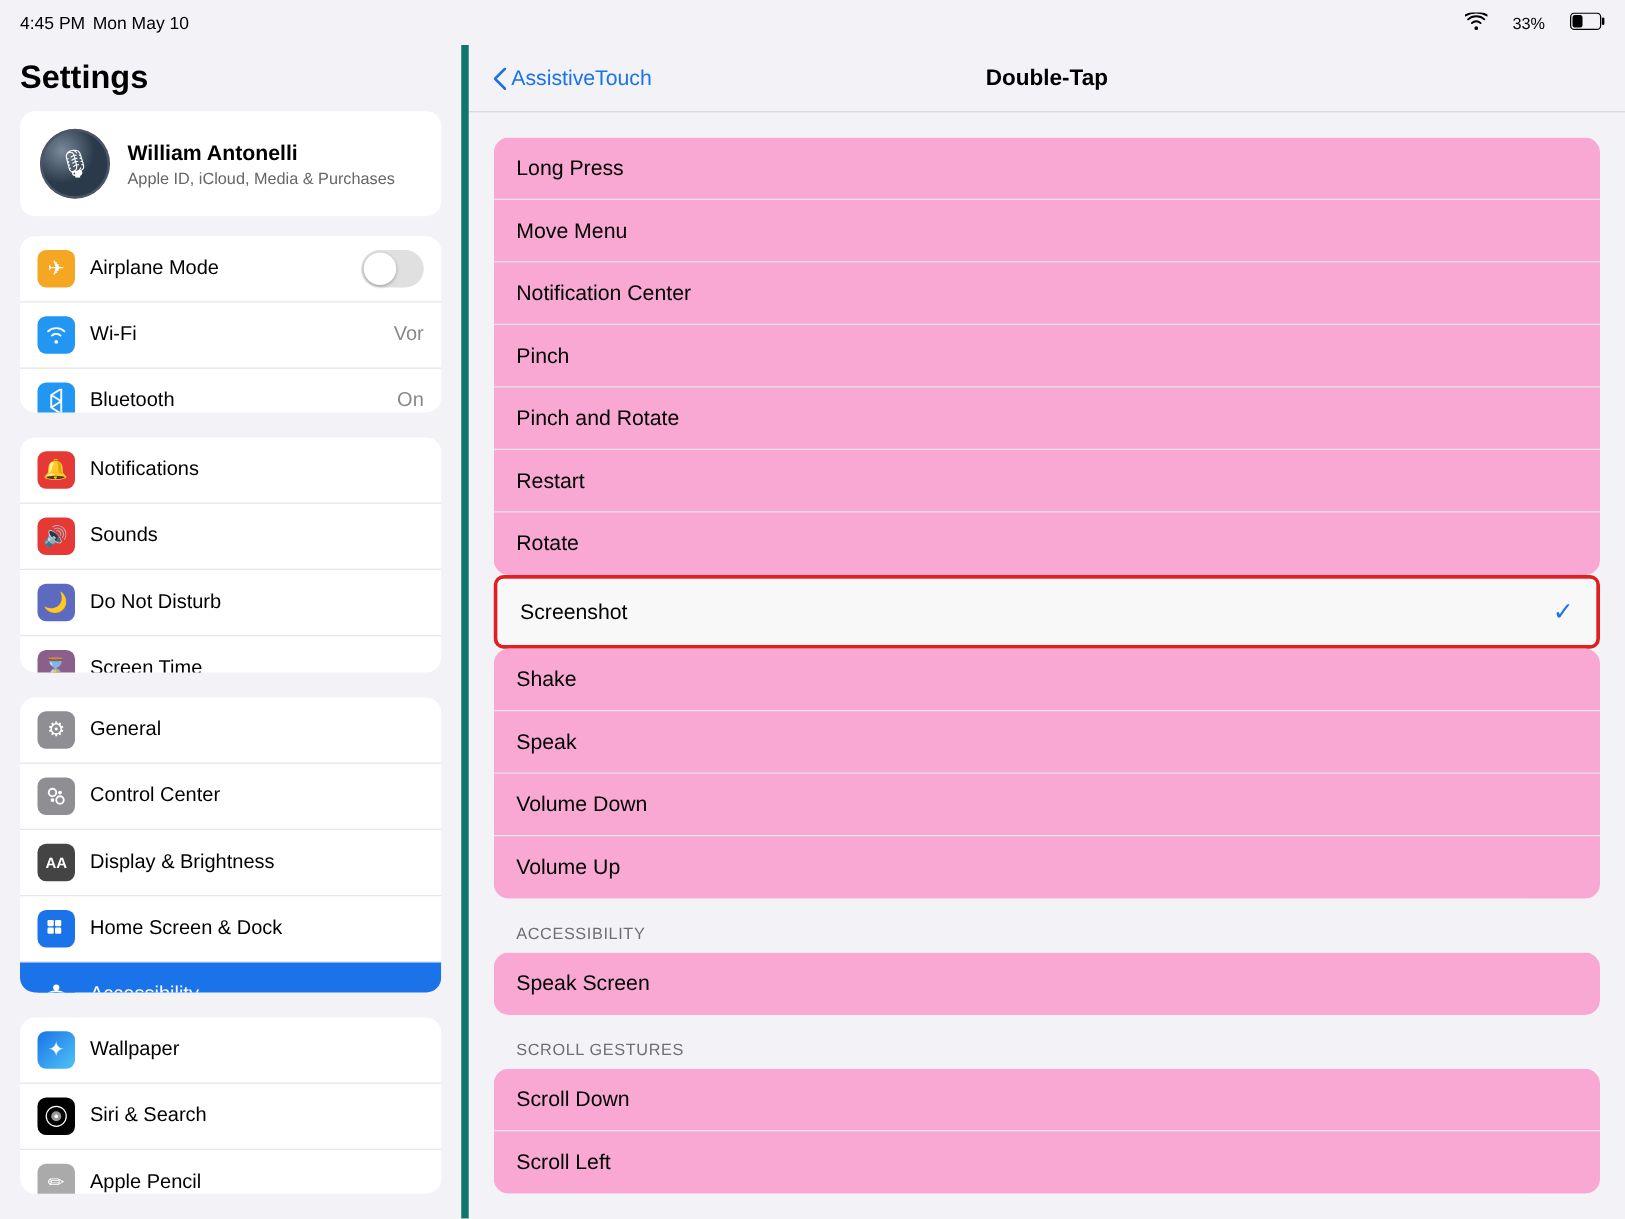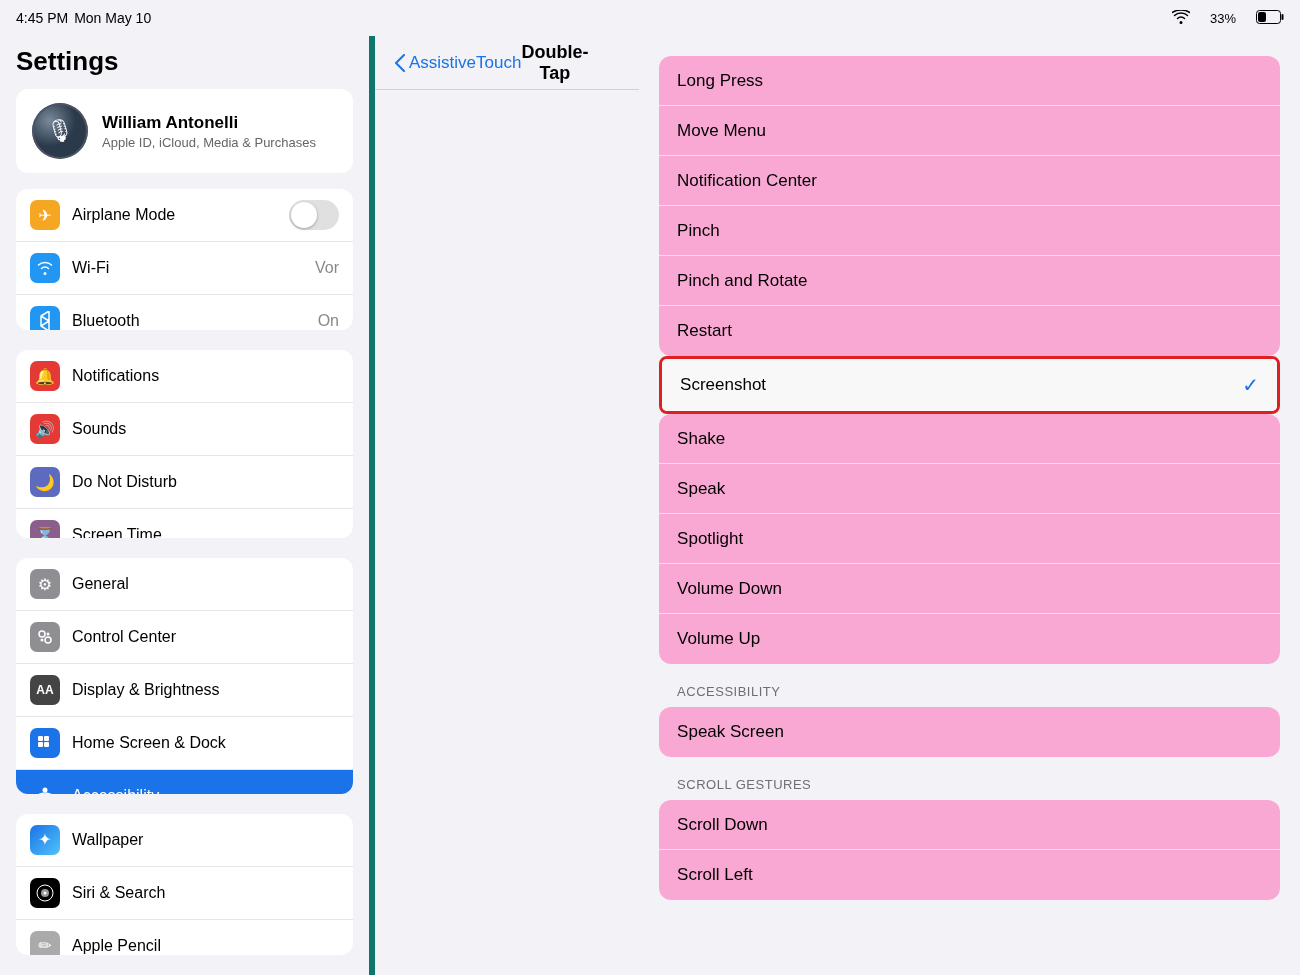--- a/index.html
+++ b/index.html
@@ -147,21 +147,21 @@
       border-radius: 50%;
       top: 2px;
       left: 2px;
       box-shadow: 0 1px 3px rgba(0,0,0,0.3);
     }
 
     
     #right-panel {
       flex: 1;
       display: flex;
-      flex-direction: row;
+      flex-direction: column;
       overflow: hidden;
     }
 
     
     #nav-bar {
       height: 54px;
       background: #f2f2f7;
       display: flex;
       align-items: center;
       padding: 0 20px;
@@ -423,38 +423,38 @@
         </div>
         <div class="content-item">
           <span class="content-item-label">Pinch</span>
         </div>
         <div class="content-item">
           <span class="content-item-label">Pinch and Rotate</span>
         </div>
         <div class="content-item">
           <span class="content-item-label">Restart</span>
         </div>
+        <div class="content-item" style="overflow:hidden; max-height:28px;">
+          <span class="content-item-label">Rotate</span>
+        </div>
       </div>
 
       <div style="border: 3.5px solid #e02020; border-radius: 8px; margin-top: 0; overflow:hidden; background:#fff;">
         <div class="content-item" style="border-bottom:none; background:#f8f8f8;">
           <span class="content-item-label">Screenshot</span>
           <span class="content-item-check">✓</span>
         </div>
       </div>
 
       <div class="content-list" style="margin-top:0;">
         <div class="content-item">
           <span class="content-item-label">Shake</span>
         </div>
         <div class="content-item">
           <span class="content-item-label">Speak</span>
-        </div>
-        <div class="content-item">
-          <span class="content-item-label">Spotlight</span>
         </div>
         <div class="content-item">
           <span class="content-item-label">Volume Down</span>
         </div>
         <div class="content-item" style="border-bottom:none;">
           <span class="content-item-label">Volume Up</span>
         </div>
       </div>
 
       <div>

